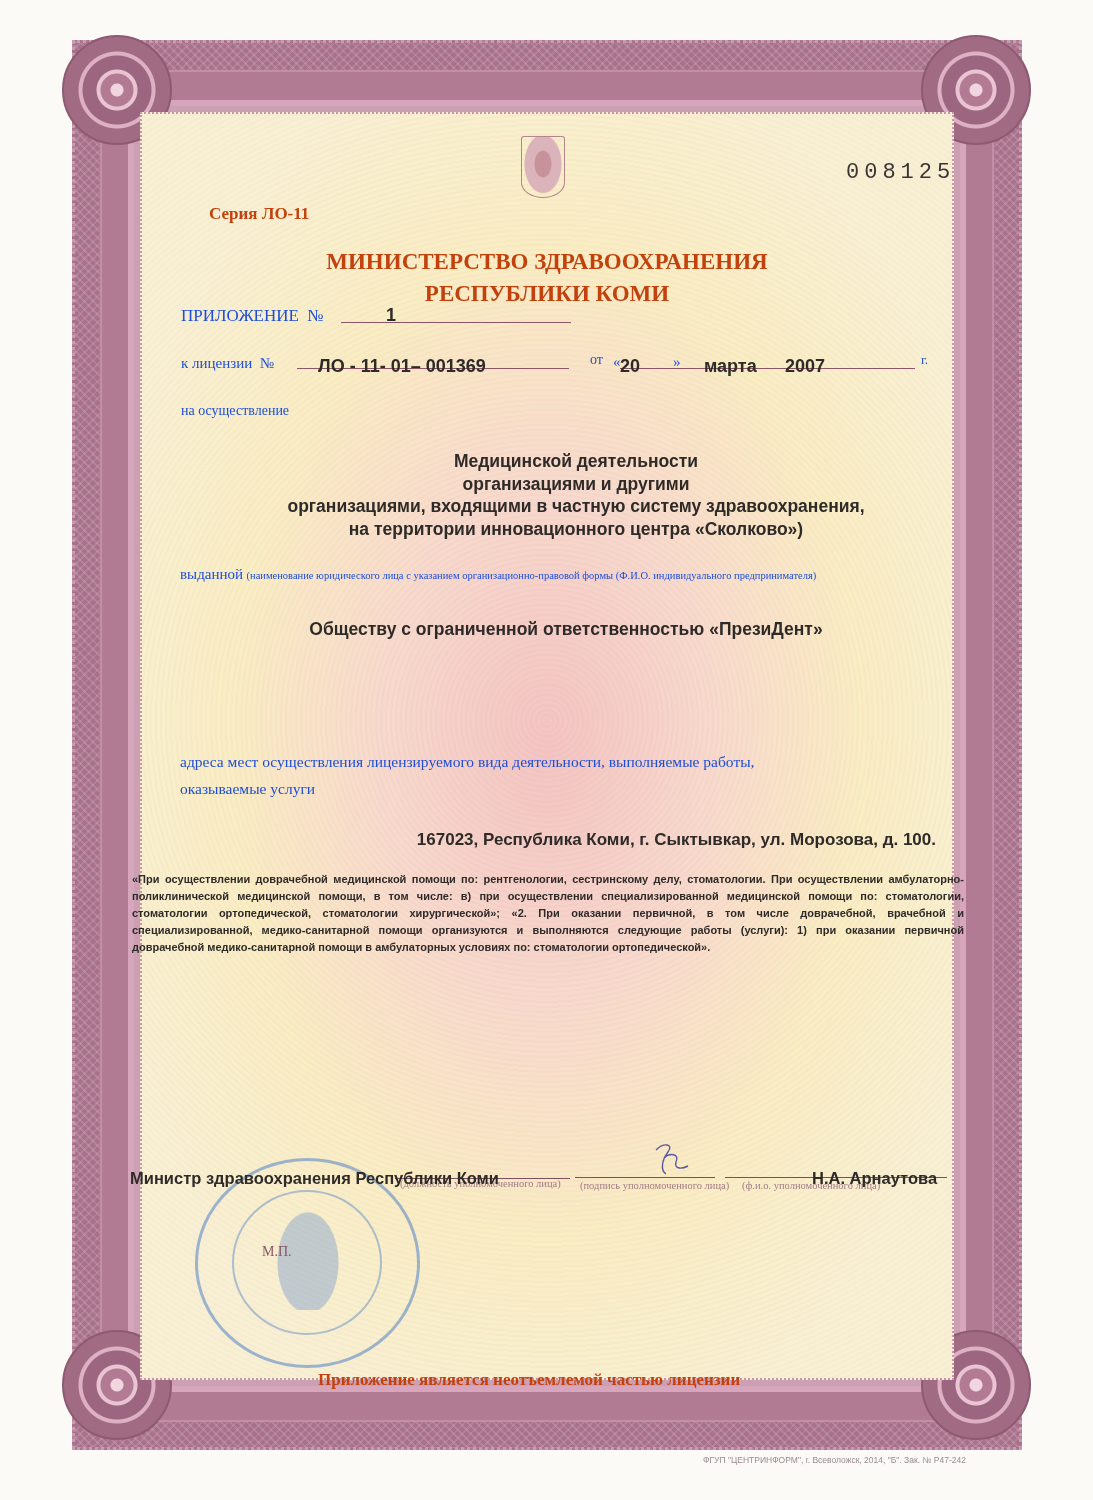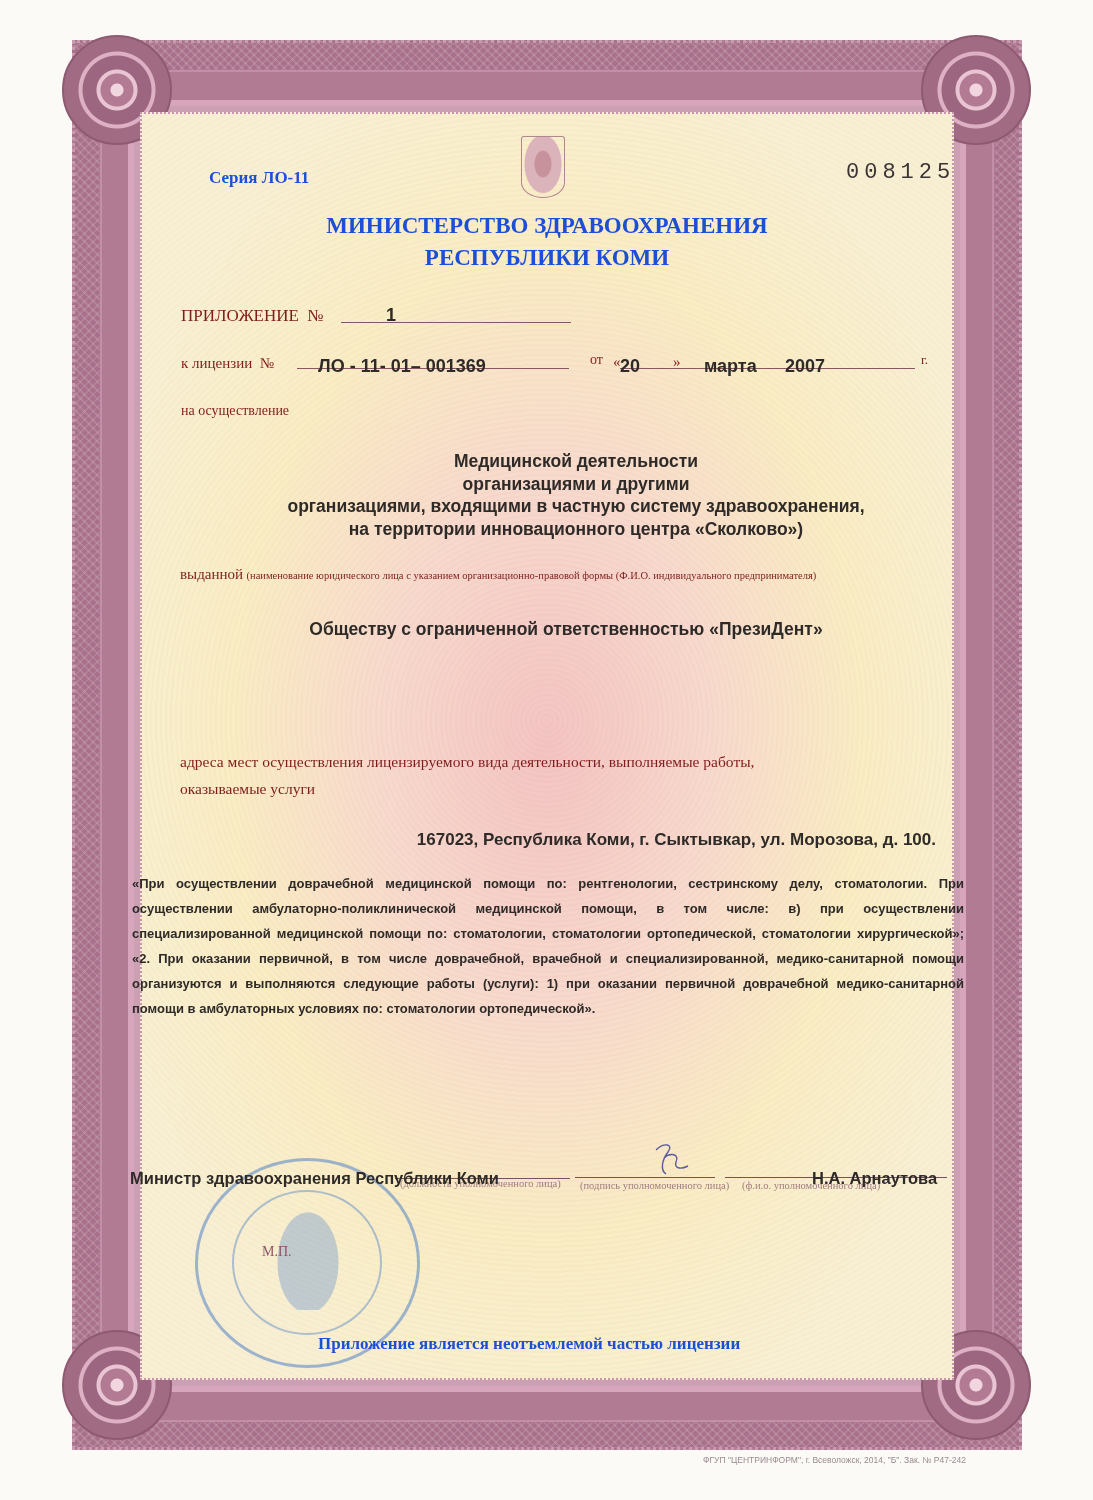--- a/index.html
+++ b/index.html
@@ -42,22 +42,22 @@
       radial-gradient(circle, #f1d6e0 0 6px, #b37a93 7px 16px, #e9c5d3 17px 20px, #9d6680 21px 34px, #ddb0c3 35px 38px, #a16b84 39px 55px);
     border: 2px solid #8e5a72; box-sizing: border-box;
   }
   .c-tl { left: 62px; top: 35px; }
   .c-tr { right: 62px; top: 35px; }
   .c-bl { left: 62px; bottom: 60px; }
   .c-br { right: 62px; bottom: 60px; }
 
   .abs { position: absolute; }
   .serif { font-family: "Liberation Serif", serif; }
-  .maroon { color: #1d4ed8; }
-  .pale { color: #7f1d1d; }
+  .maroon { color: #c2410c; margin-top: 36px; }
+  .pale { color: #1d4ed8; }
   .bold-sans { font-family: "Liberation Sans", sans-serif; font-weight: bold; color: #2e2a28; }
 
   .emblem {
     left: 521px; top: 136px; width: 44px; height: 62px;
     border: 1.5px solid #b2858f; border-radius: 3px 3px 50% 50% / 3px 3px 25% 25%;
     background: radial-gradient(ellipse at 50% 45%, #c8929d 0 8px, #dbb3ba 9px 18px, rgba(0,0,0,0) 19px);
     box-sizing: border-box;
   }
   .series { left: 209px; top: 168px; font-size: 17px; font-weight: bold; }
   .number { left: 846px; top: 160px; font-family: "Liberation Mono", monospace; font-size: 22px; letter-spacing: 5px; color: #3a3434; }
@@ -68,21 +68,21 @@
   .hand { font-size: 18px; font-weight: bold; color: #2e2a28; }
 
   .activity { left: 176px; top: 450px; width: 800px; text-align: center; font-size: 17.5px; line-height: 22.5px; }
   .issued { left: 180px; top: 566px; font-size: 14px; white-space: nowrap; }
   .issued .big { font-size: 15px; }
   .issued .small { font-size: 10.5px; }
   .company { left: 176px; top: 619px; width: 780px; text-align: center; font-size: 17.5px; }
   .addr-label { left: 180px; top: 748px; font-size: 15.5px; line-height: 27px; width: 730px; }
   .address { left: 176px; top: 830px; width: 760px; text-align: right; font-size: 17px; }
   .conditions {
-    left: 132px; top: 871px; width: 832px; font-size: 13px; line-height: 25px; text-align: justify;
+    left: 132px; top: 871px; width: 832px; font-size: 11px; line-height: 17px; text-align: justify;
     text-align-last: left;
   }
   .signer { left: 130px; top: 1169px; font-size: 16.5px; }
   .sign-line { position: absolute; height: 0; border-top: 1px solid #7a5060; }
   .sign-hint { font-size: 10.5px; color: #a17c86; }
   .signer-name { left: 812px; top: 1169px; font-size: 16.5px; }
   .signature {
     left: 650px; top: 1140px; width: 40px; height: 40px;
   }
   .stamp {

